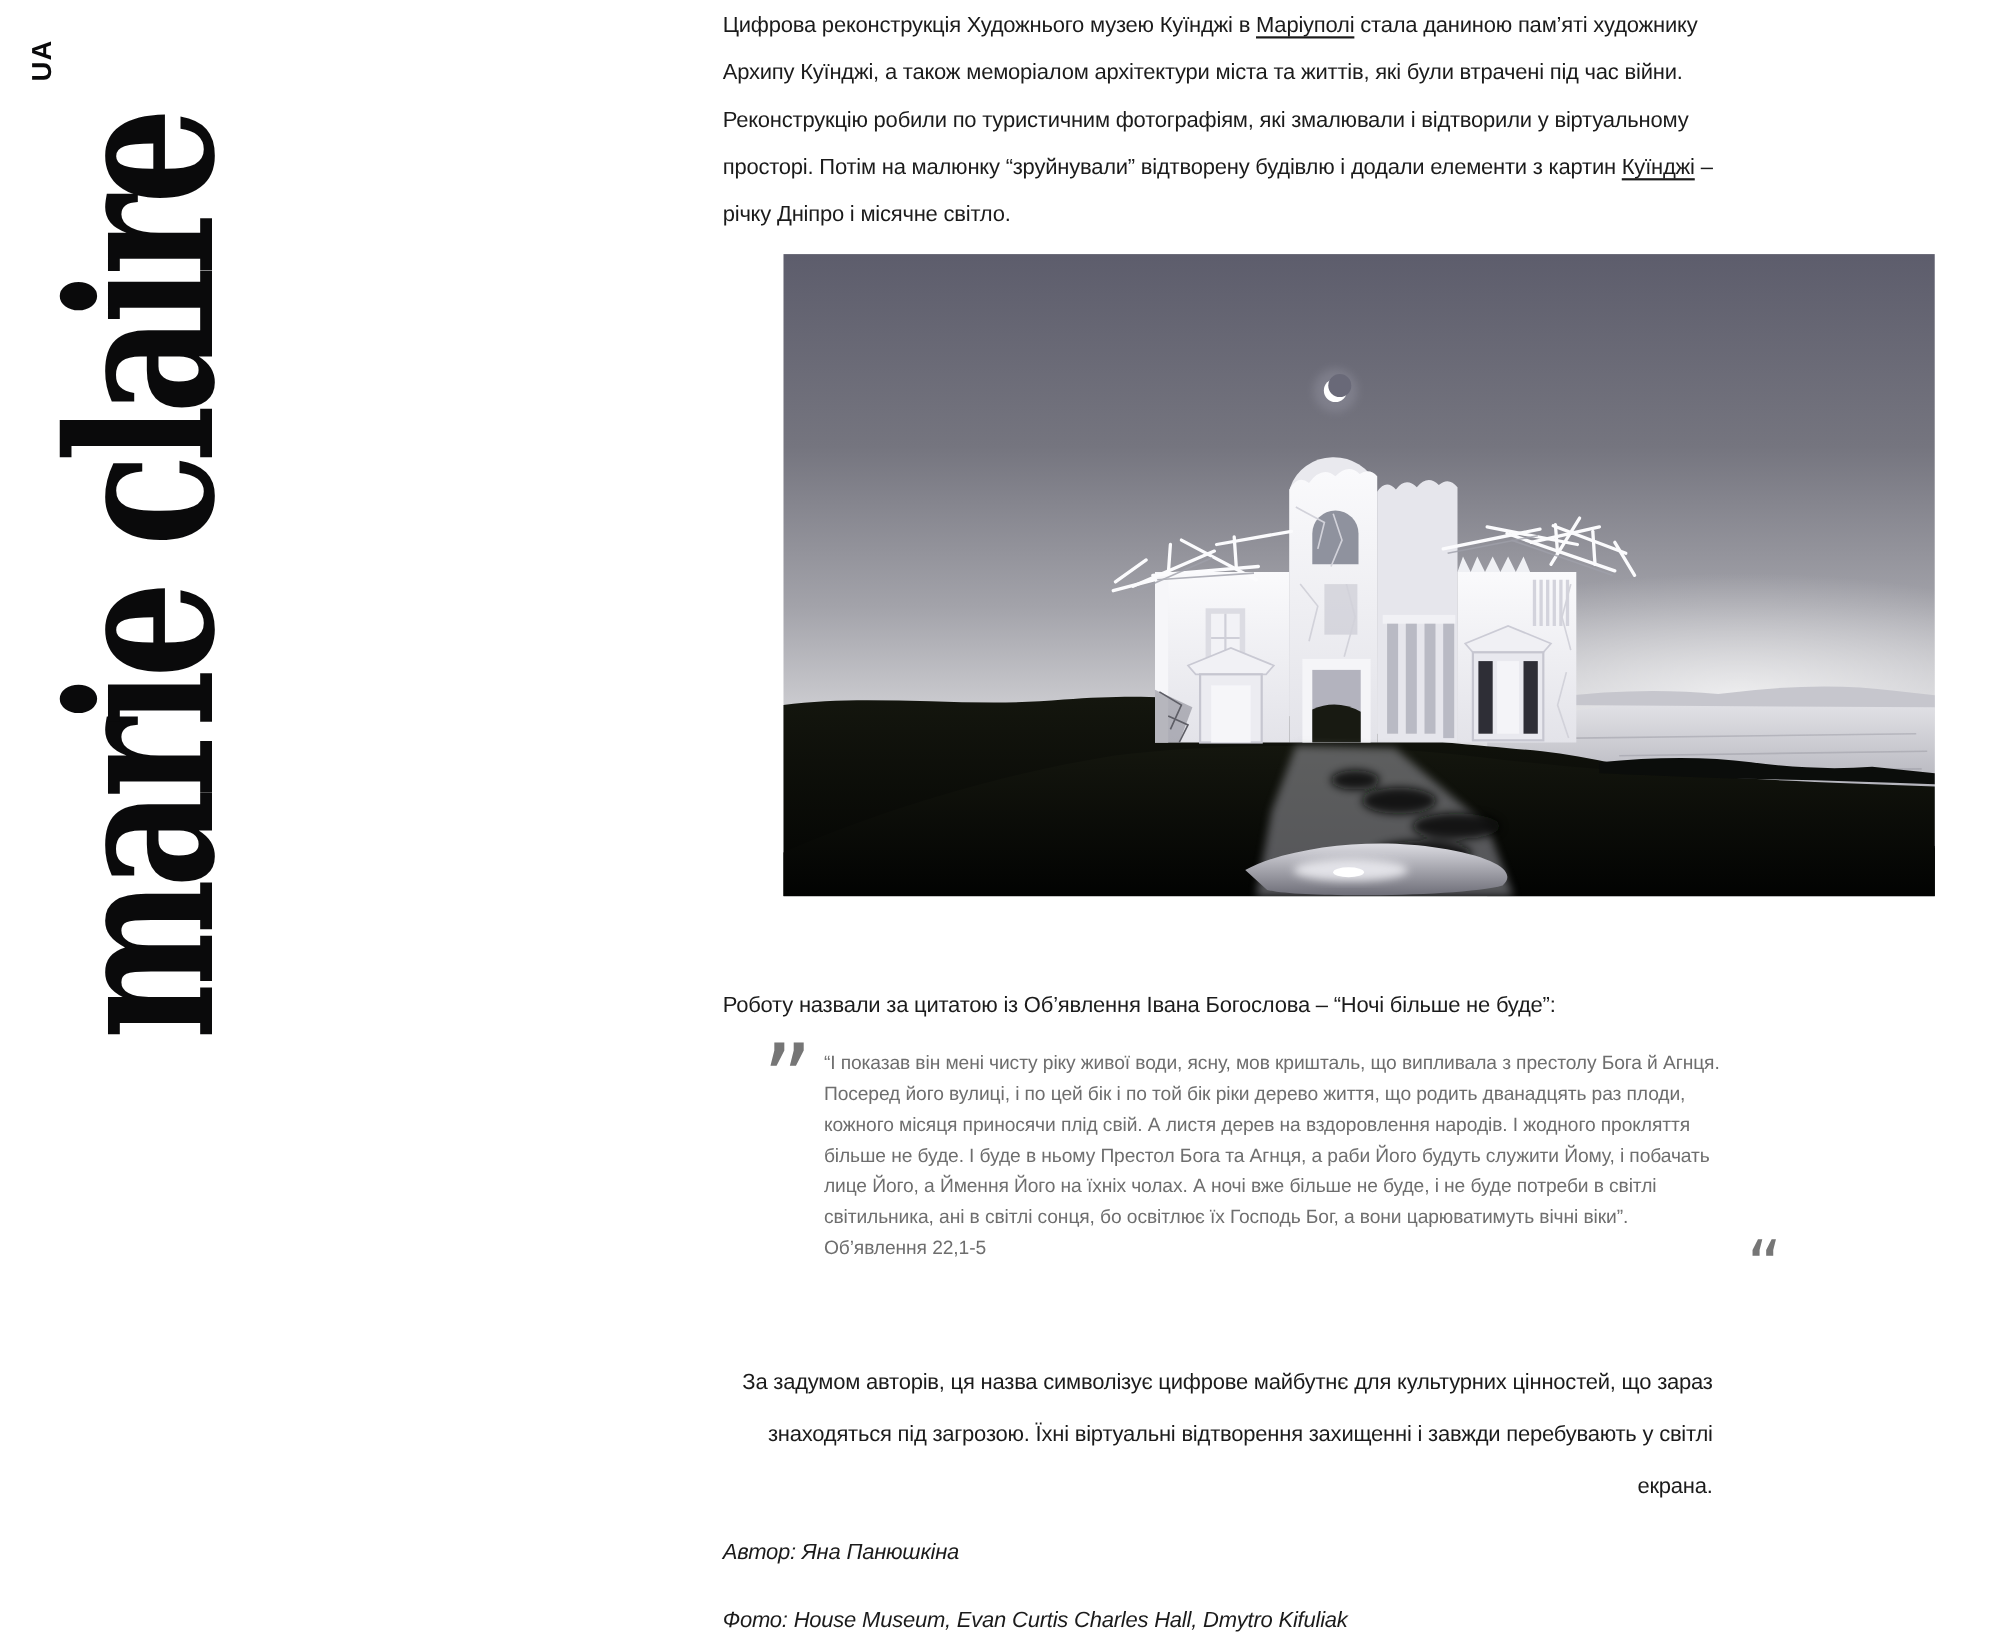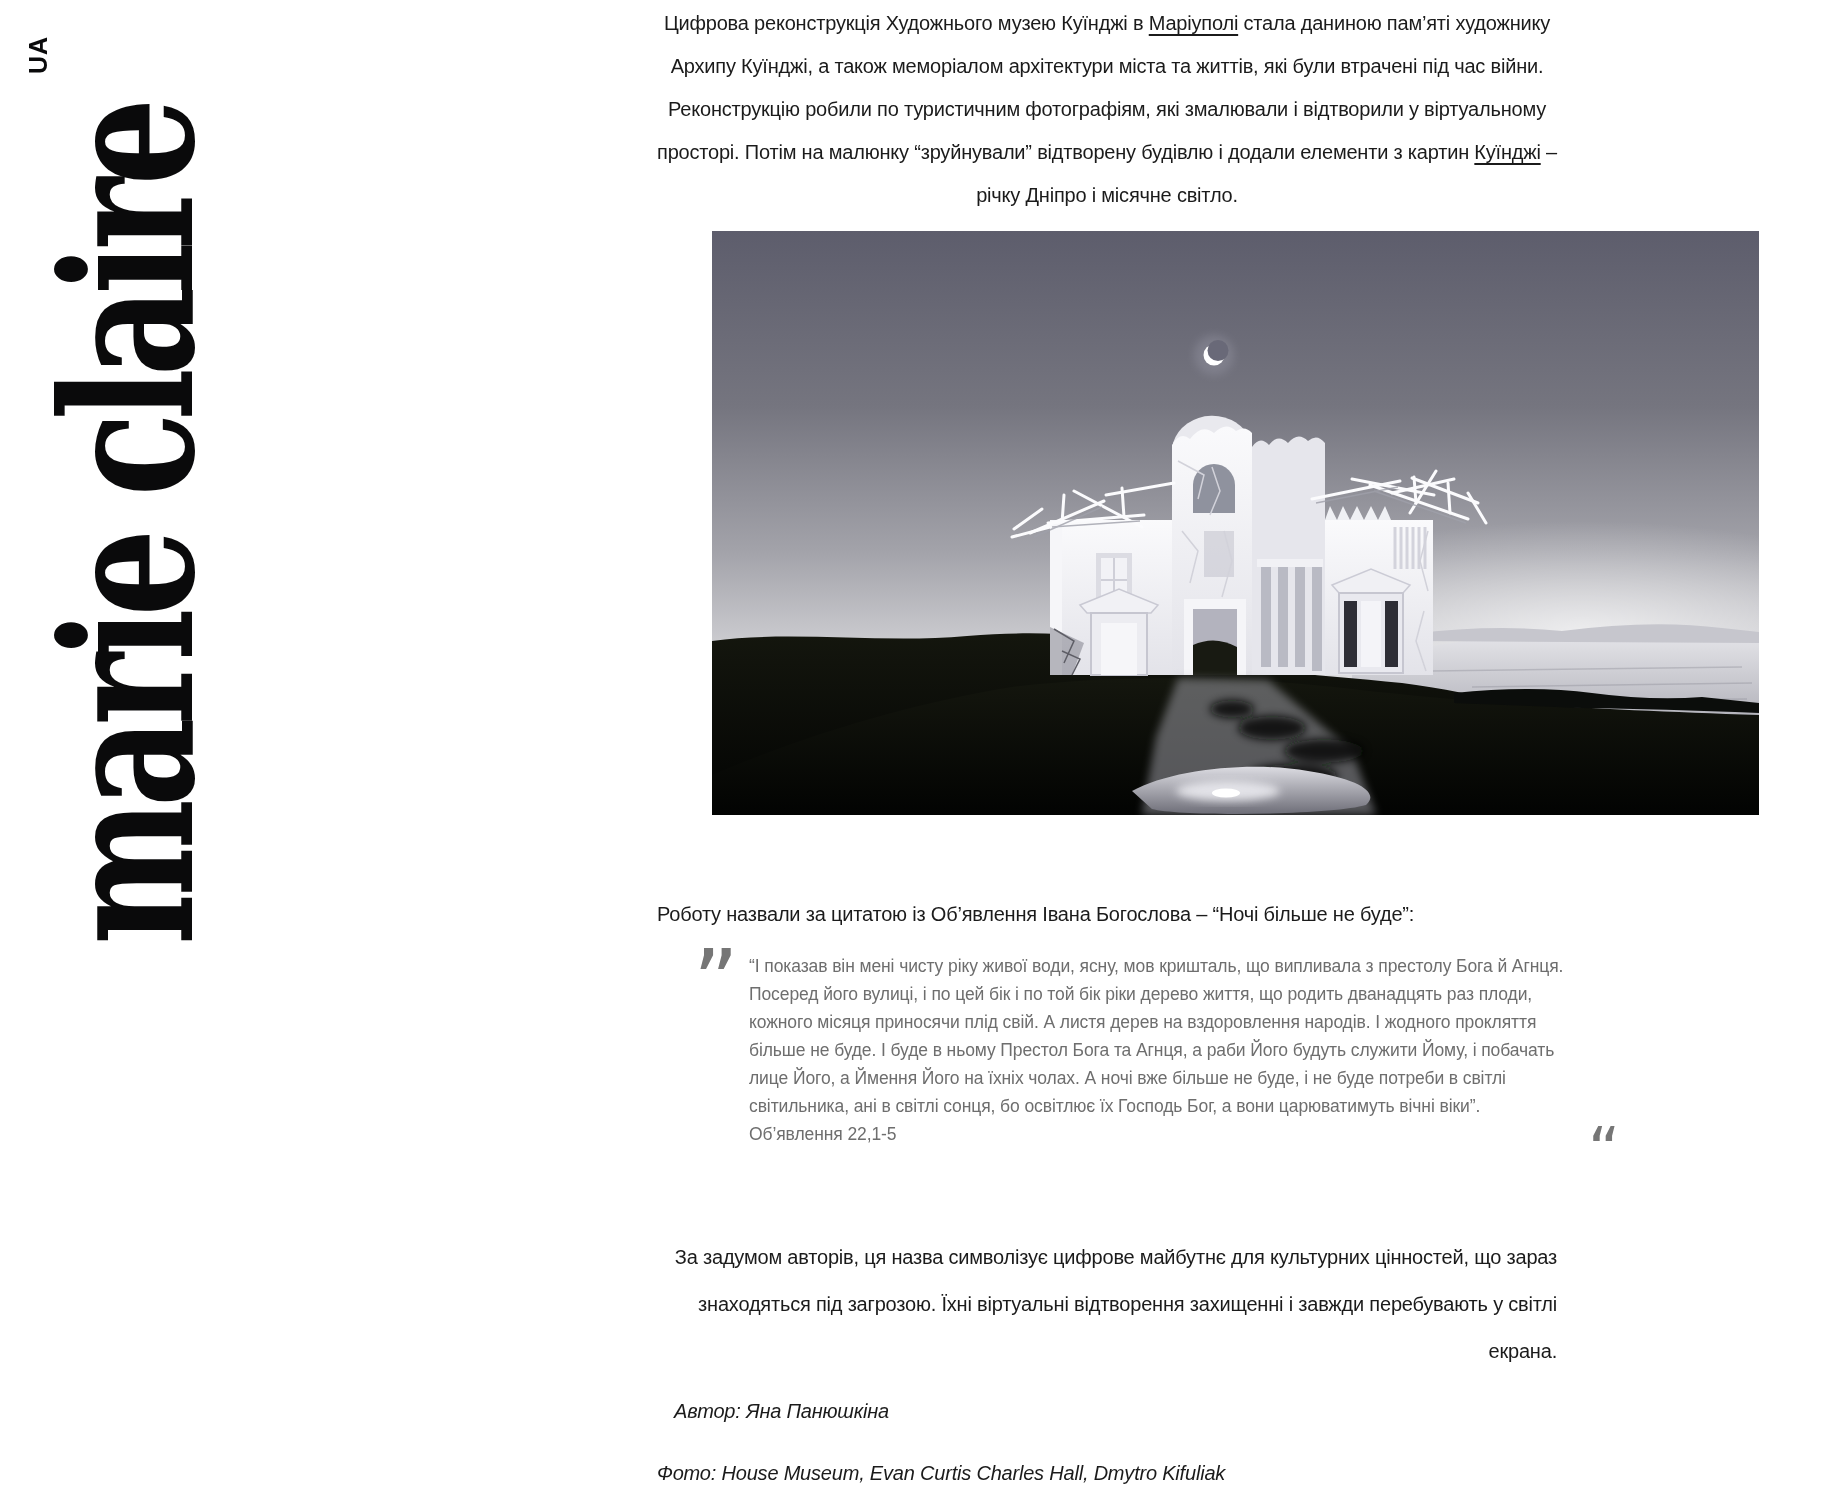--- a/index.html
+++ b/index.html
@@ -30,25 +30,25 @@
   .brand-logotype{
     position:absolute;left:38px;top:945px;
     transform:rotate(-90deg) scaleY(1.32);transform-origin:0 0;
     font-family:"DejaVu Serif", serif;font-weight:900;
     font-size:138px;letter-spacing:-8px;line-height:1;
     color:var(--logo);white-space:nowrap;
   }
 
   
   .para{position:absolute;left:657px;width:900px;font-size:20px;line-height:43px;letter-spacing:-0.2px;color:var(--text);}
-  .intro{top:2px;text-align:center;}
+  .intro{top:2px;}
   .inline-link{color:inherit;text-decoration:underline;text-underline-offset:4px;text-decoration-thickness:1.5px;cursor:pointer;}
   .caption{top:893px;}
   .concl{top:1234px;line-height:47px;text-align:right;}
-  .author{top:1390px;font-style:italic;margin-left:17px;}
+  .author{top:1390px;font-style:italic;}
   .credit{top:1452px;font-style:italic;}
 
   
   .hero{position:absolute;left:712px;top:231px;width:1047px;height:584px;overflow:hidden;}
   .hero svg{display:block;width:100%;height:100%;}
 
   
   .bquote{position:absolute;left:695px;top:952px;width:925px;}
   .q-open{
     position:absolute;left:-2px;top:-14px;

